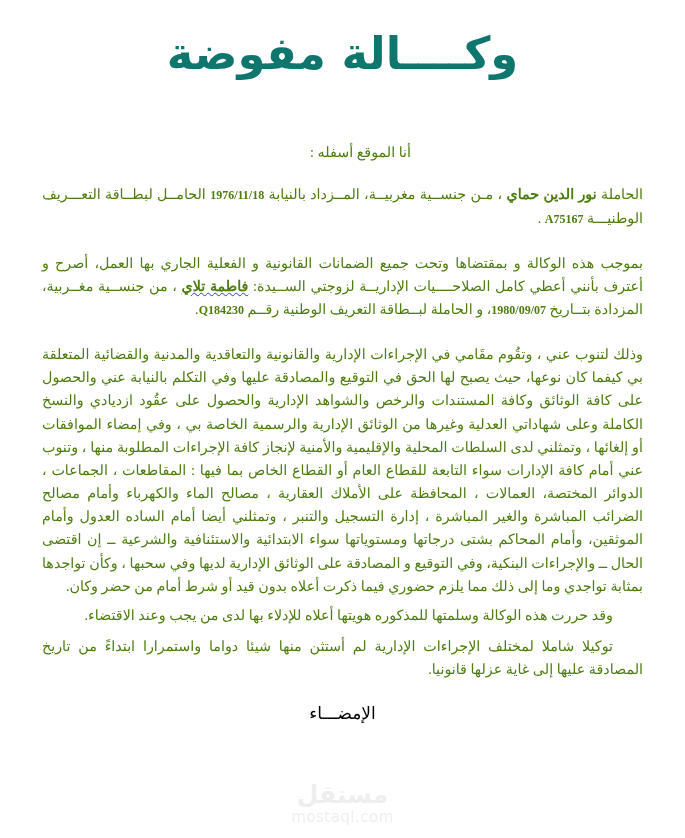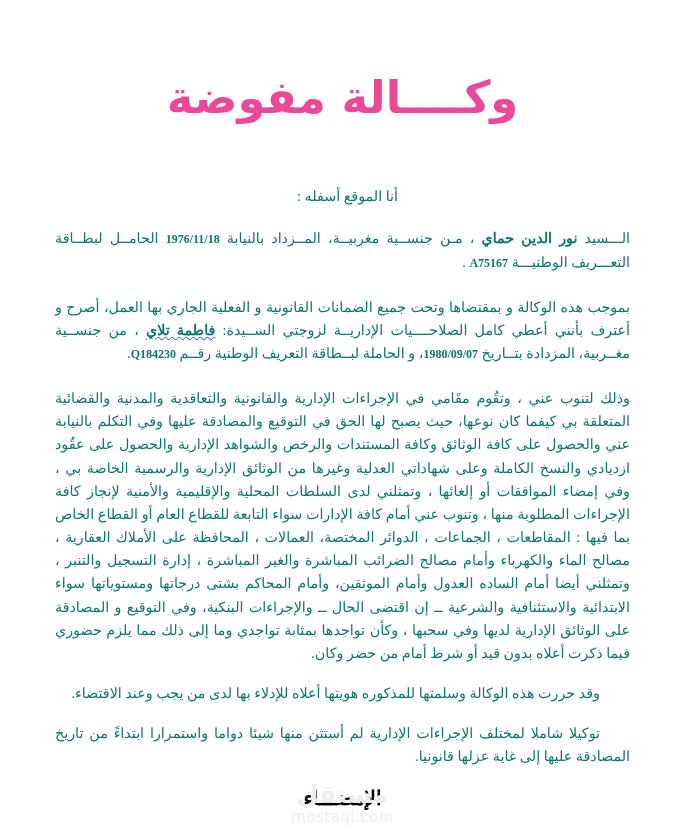--- a/index.html
+++ b/index.html
@@ -27,33 +27,33 @@
 
   
   .doc-title {
     text-align: center;
     font-family: "DejaVu Sans", "Liberation Sans", sans-serif;
     font-weight: bold;
     font-size: 45px;
     line-height: 1.1;
     letter-spacing: 0;
     margin: 0;
-    padding-top: 73px;
-    color: #ec4899;
+    padding-top: 29px;
+    color: #0f766e;
     white-space: pre;
   }
 
   
   .block {
     font-size: 14.3px;
     line-height: 1.62;
     text-align: justify;
     text-justify: inter-word;
-    margin: 17px;
-    color: #0f766e;
+    margin: 4px;
+    color: #4d7c0f;
   }
 
   .salutation {
     margin-top: 62px;
     text-align: right;
     padding-right: 232px;
     font-size: 14.3px;
     line-height: 1.6;
   }
 
@@ -91,24 +91,24 @@
   .sp-blue {
     text-decoration: underline;
     text-decoration-style: wavy;
     text-decoration-color: #2b3fd2;
     text-decoration-thickness: 1px;
     text-underline-offset: 1px;
   }
 
   
   .signature-line {
-    margin-top: 6px;
+    margin-top: 22px;
     text-align: center;
-    font-weight: bold;
-    font-size: 20px;
+    font-weight: normal;
+    font-size: 17px;
     letter-spacing: 0;
     white-space: pre;
   }
 
   
   .watermark {
     position: absolute;
     left: 0;
     right: 0;
     bottom: 12px;
@@ -140,21 +140,21 @@
 
 <div class="page">
 
   <h1 class="doc-title">وكــــالة مفوضة</h1>
 
   <p class="block salutation">
     <span>أنا الموقع أسفله :</span>
   </p>
 
   <p class="block para-ident">
-    <span>الـــسيد </span><b>نور الدين حماي</b><span class="sp-blue"></span><span> ، مـن جنســية مغربيــة، </span><span class="sp-red">المــزداد</span><span> بالنيابة  </span><span class="lat">1976/11/18</span><span> الحامــل لبطــاقة التعـــريف الوطنيـــة  </span><span class="lat">A75167</span><span> .</span>
+    <span>الحاملة </span><b>نور الدين حماي</b><span class="sp-blue"></span><span> ، مـن جنســية مغربيــة، </span><span class="sp-red">المــزداد</span><span> بالنيابة  </span><span class="lat">1976/11/18</span><span> الحامــل لبطــاقة التعـــريف الوطنيـــة  </span><span class="lat">A75167</span><span> .</span>
   </p>
 
   <p class="block para-auth">
     <span>بموجب هذه الوكالة و بمقتضاها وتحت جميع الضمانات القانونية و الفعلية الجاري بها العمل، أصرح و أعترف بأنني أعطي كامل الصلاحــــيات الإداريــة لزوجتي الســيدة: </span><b class="sp-blue">فاطمة تلاي</b><span> ، من جنســية مغــربية، </span><span class="sp-red">المزدادة</span><span> بتــاريخ </span><span class="lat">1980/09/07</span><span>، و الحاملة لبــطاقة التعريف الوطنية رقــم </span><b class="lat">Q184230</b><span>.</span>
   </p>
 
   <p class="block para-scope">
     <span>وذلك لتنوب عني ، وتقُوم مقَامي في الإجراءات الإدارية والقانونية والتعاقدية والمدنية والقضائية المتعلقة بي كيفما كان نوعها، حيث يصبح لها الحق في التوقيع والمصادقة عليها وفي التكلم بالنيابة عني والحصول على كافة الوثائق وكافة المستندات والرخص والشواهد الإدارية والحصول على عقُود ازديادي والنسخ الكاملة وعلى شهاداتي العدلية وغيرها من الوثائق الإدارية والرسمية الخاصة بي ، وفي إمضاء الموافقات أو إلغائها ، وتمثلني لدى السلطات المحلية والإقليمية والأمنية لإنجاز كافة الإجراءات المطلوبة منها ، وتنوب عني أمام كافة الإدارات سواء التابعة للقطاع العام أو القطاع الخاص بما فيها : المقاطعات ، الجماعات ، الدوائر المختصة، العمالات ، المحافظة على الأملاك العقارية ، مصالح الماء والكهرباء وأمام مصالح الضرائب المباشرة والغير المباشرة ، إدارة </span><span class="sp-red">التسجيل والتنبر</span><span> ، وتمثلني أيضا أمام الساده العدول وأمام الموثقين، وأمام المحاكم بشتى درجاتها ومستوياتها سواء الابتدائية والاستئنافية والشرعية ــ إن اقتضى الحال ــ والإجراءات البنكية، وفي التوقيع و المصادقة على الوثائق الإدارية لديها وفي سحبها ، وكأن تواجدها بمثابة تواجدي وما إلى ذلك مما يلزم حضوري فيما ذكرت أعلاه بدون قيد أو شرط أمام من حضر وكان.</span>
   </p>
 

